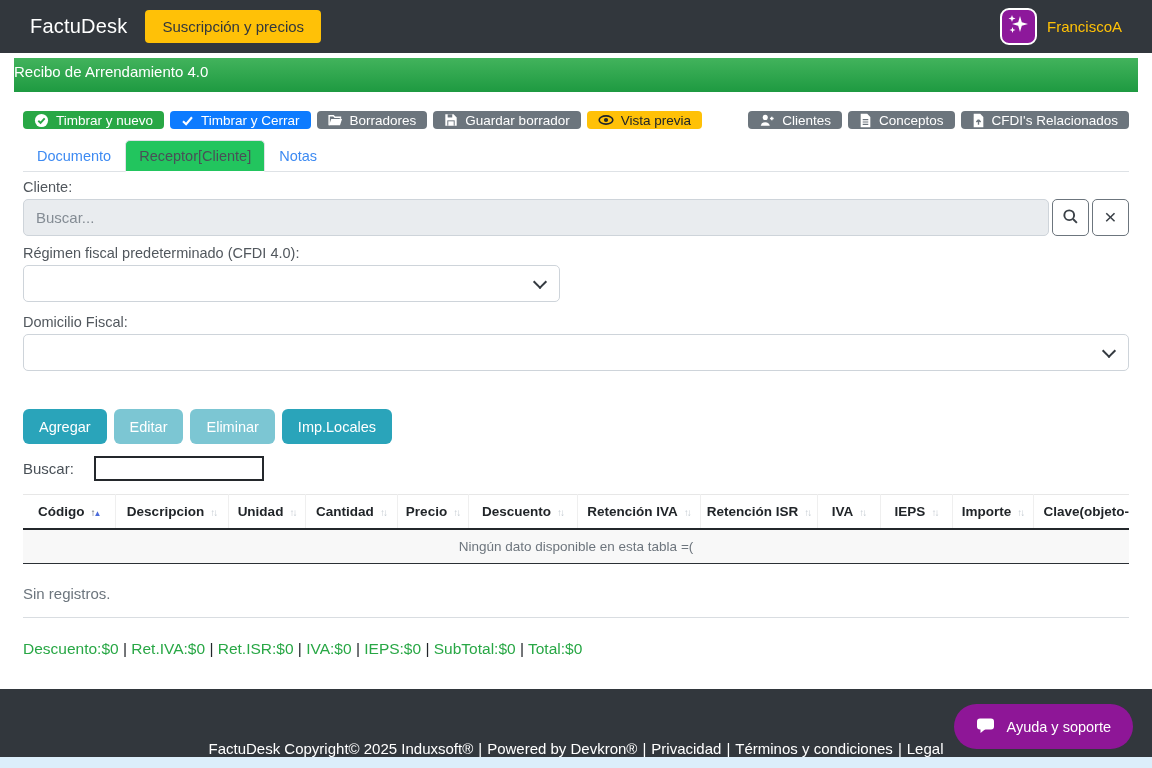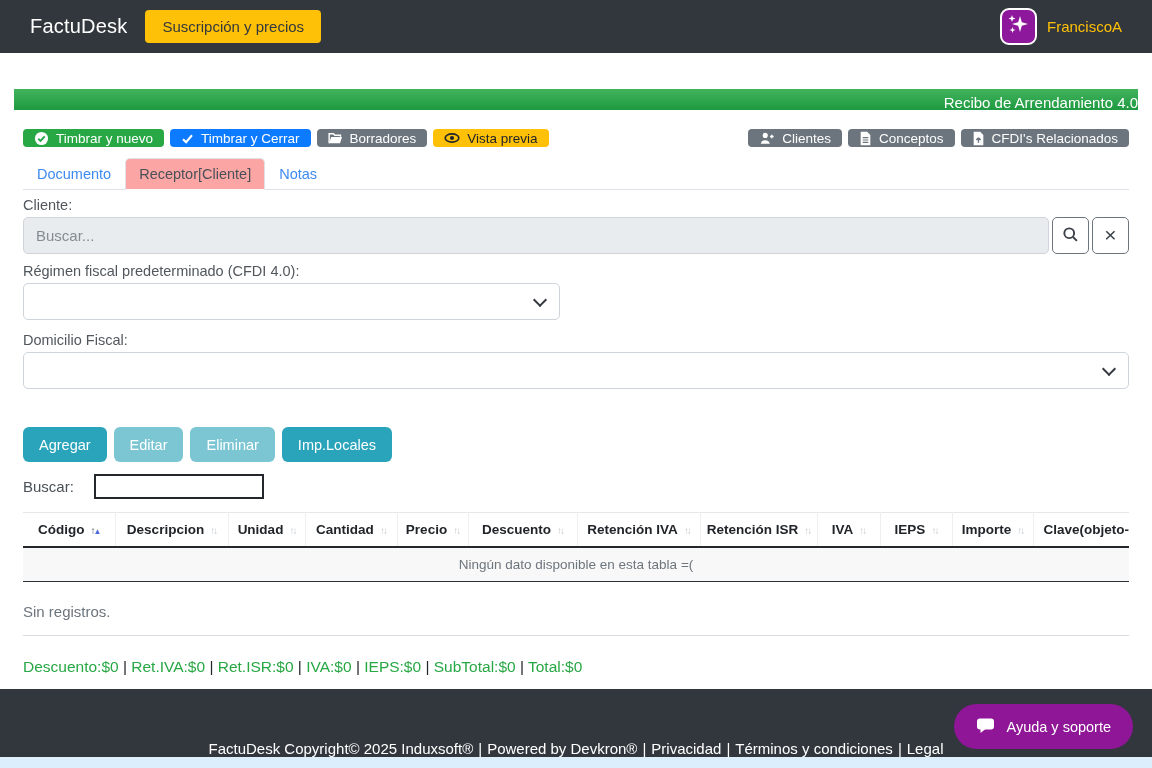--- a/index.html
+++ b/index.html
@@ -10,37 +10,37 @@
   
   .navbar { height: 53px; background: #32373d; display: flex; align-items: center; padding: 0 30px; flex: 0 0 auto; }
   .brand { color: #fff; font-size: 20px; letter-spacing: .2px; margin-right: 18px; }
   .btn-subscription { background: #ffc107; color: #32373d; font-size: 15px; padding: 8px 17px; border-radius: 4px; border: none; cursor: pointer; font-family: inherit; }
   .nav-right { margin-left: auto; display: flex; align-items: center; gap: 10px; }
   .avatar { width: 37px; height: 37px; border-radius: 9px; background: #8d189b; border: 2px solid #fff; display: flex; align-items: center; justify-content: center; cursor: pointer; }
   .username { color: #ffc107; font-size: 15px; cursor: pointer; }
 
   
   main { flex: 1 1 auto; background: #fff; padding: 5px 14px 0; overflow: hidden; }
-  .green-banner { height: 21px; background: linear-gradient(180deg,#42b35c 0%, #1e9a41 100%); color: #fff; text-align: right; font-size: 15px; line-height: 27px; margin-top: 31px; }
+  .green-banner { height: 34px; background: linear-gradient(180deg,#42b35c 0%, #1e9a41 100%); color: #fff; text-align: left; font-size: 15px; line-height: 27px; }
   .content { padding: 0 9px; }
 
   
   .toolbar { margin-top: 19px; display: flex; gap: 6px; align-items: center; }
   .toolbar-right { margin-left: auto; display: flex; gap: 6px; }
   .btn { display: inline-flex; align-items: center; gap: 7px; height: 18px; padding: 0 11px; border: none; border-radius: 4px; font-size: 13.5px; color: #fff; cursor: pointer; font-family: inherit; white-space: nowrap; }
   .btn-green { background: #28a745; }
   .btn-blue { background: #0d7bff; }
   .btn-gray { background: #6c757d; }
   .btn-yellow { background: #ffc107; color: #212529; }
   .btn .ic { display: inline-flex; }
 
   
   .tabs { display: flex; border-bottom: 1px solid #dee2e6; margin-top: 11px; }
   .tab { padding: 7px 13px; font-size: 14.5px; color: #3d8af2; cursor: pointer; border: 1px solid transparent; margin-bottom: -1px; border-radius: 5px 5px 0 0; }
-  .tab.active { background: #fca5a5; color: #495057; border-color: #dee2e6 #dee2e6 #fff; }
+  .tab.active { background: #22c55e; color: #495057; border-color: #dee2e6 #dee2e6 #fff; }
 
   
   .form-label { font-size: 14.5px; color: #51575d; margin: 7px 0 4px; }
   .search-row { display: flex; gap: 3px; }
   .search-input { flex: 1; height: 37px; background: #e9ecef; border: 1px solid #ced4da; border-radius: 5px; padding: 0 12px; font-size: 15px; color: #495057; font-family: inherit; }
   .search-input::placeholder { color: #848c94; }
   .btn-sq { width: 37px; height: 37px; background: #fff; border: 1px solid #6c757d; border-radius: 5px; display: flex; align-items: center; justify-content: center; cursor: pointer; color: #3a4047; font-family: inherit; }
   .btn-sq .x-glyph { font-size: 21px; line-height: 1; color: #3a4047; margin-top: -2px; }
 
   .grid2 { display: grid; grid-template-columns: 1fr 1fr; column-gap: 33px; margin-top: 2px; }
@@ -125,20 +125,31 @@
           <span>Timbrar y Cerrar</span>
         </button>
         <button class="btn btn-gray">
           <span class="ic">
             <svg width="15" height="15" viewBox="0 0 16 16">
                 <path d="M1.2 13 V3 h4.6 l1.5 1.6 h6 V6.2" fill="none" stroke="#fff" stroke-width="1.5"></path>
                 <path d="M1.2 13 L3.4 6.4 H15 L12.8 13 Z" fill="#fff"></path>
               </svg>
           </span>
           <span>Borradores</span>
+        </button>
+        <button class="btn btn-gray">
+          <span class="ic">
+            <svg width="14" height="14" viewBox="0 0 16 16">
+                <path d="M1.5 1.5 H11 L14.5 5 V14.5 H1.5 Z" fill="#fff"></path>
+                <rect x="4.2" y="1.5" width="5.2" height="3.6" fill="#6c757d"></rect>
+                <rect x="3.8" y="8.4" width="8.4" height="6.1" fill="#6c757d"></rect>
+                <rect x="4.9" y="9.5" width="6.2" height="5" fill="#fff"></rect>
+              </svg>
+          </span>
+          <span>Guardar borrador</span>
         </button>
         <button class="btn btn-yellow">
           <span class="ic">
             <svg width="16" height="16" viewBox="0 0 16 16">
                 <ellipse cx="8" cy="8" rx="6.8" ry="4.1" fill="none" stroke="#212529" stroke-width="1.6"></ellipse>
                 <circle cx="8" cy="8" r="2.1" fill="#212529"></circle>
               </svg>
           </span>
           <span>Vista previa</span>
         </button>

